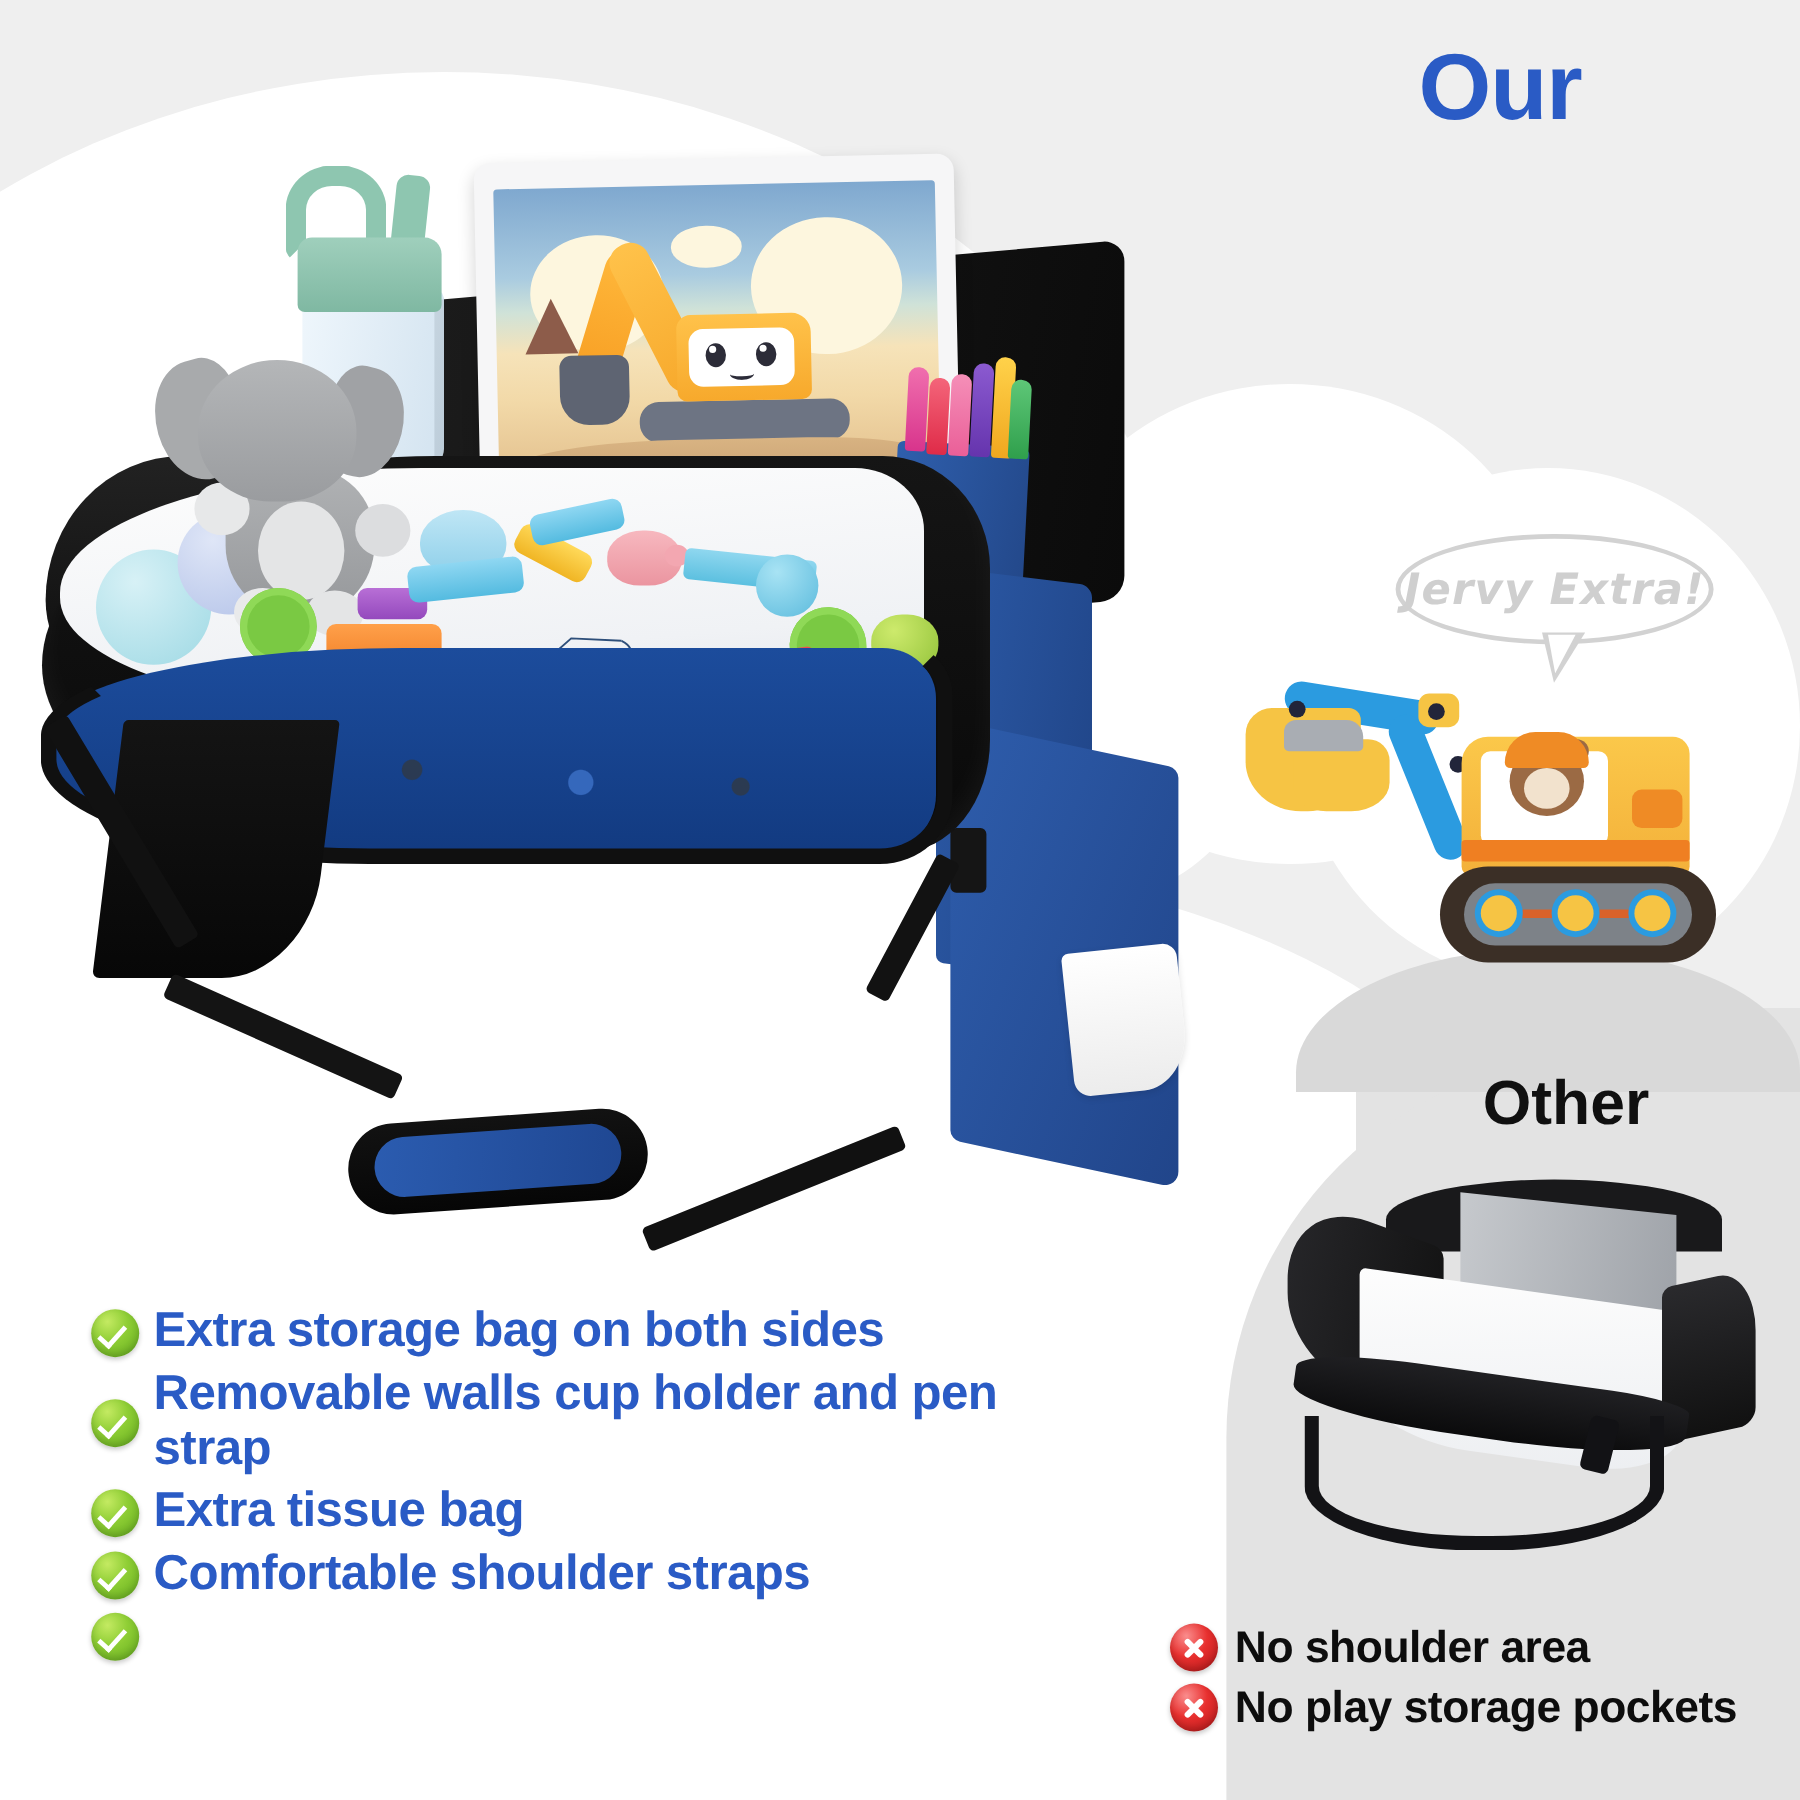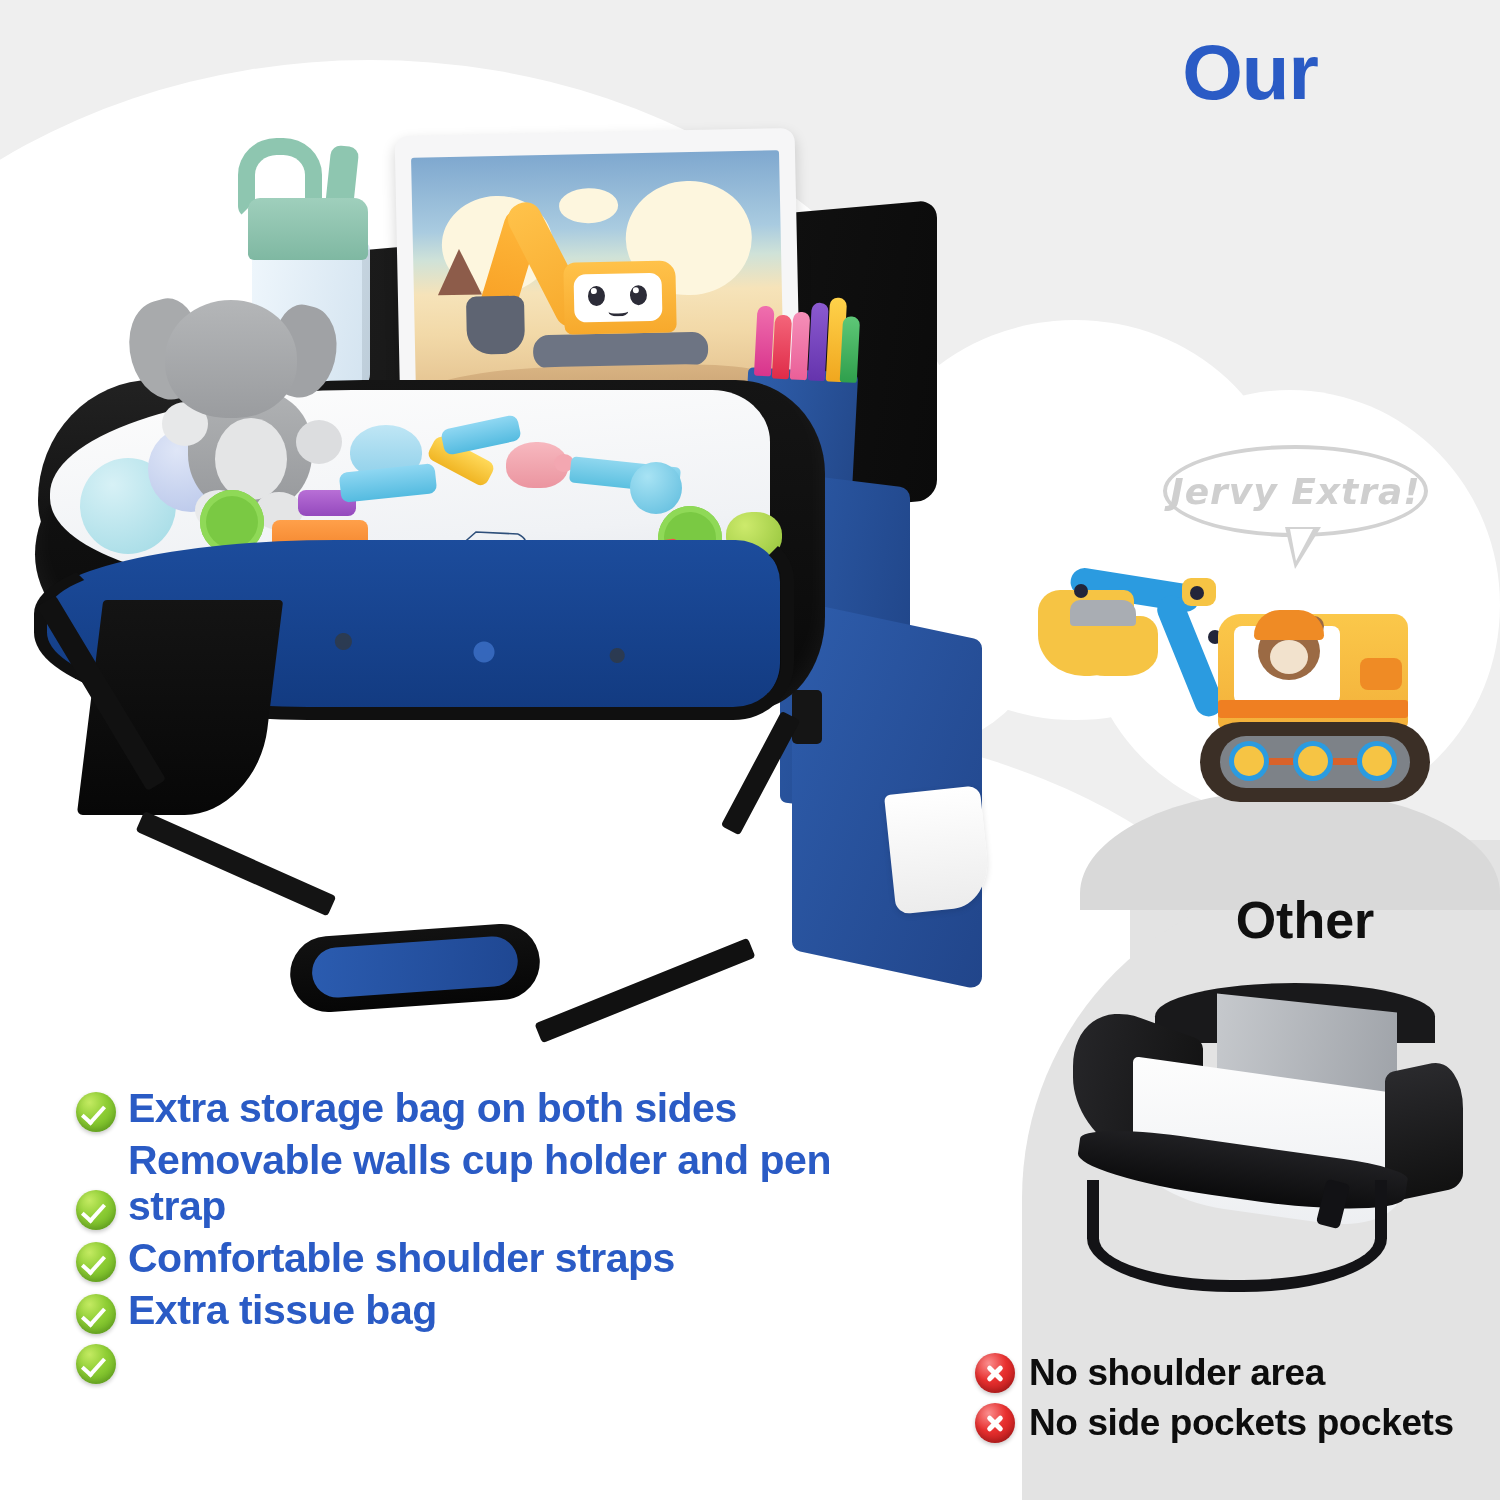--- a/index.html
+++ b/index.html
@@ -187,21 +187,21 @@
   .pipe{position:absolute;border-radius:8px;}
   .pig{position:absolute;width:62px;height:46px;background:linear-gradient(#f7b8bf,#eb95a0);border-radius:48% 48% 44% 44%;}
   .pig::after{content:'';position:absolute;right:-6px;top:12px;width:20px;height:18px;background:#f3a7b1;border-radius:50%;}
   .harmonica{position:absolute;left:560px;top:412px;width:110px;height:26px;background:linear-gradient(#8fd7ef,#5cc0e0);border-radius:5px;transform:rotate(6deg);}
   .duck{position:absolute;left:340px;top:375px;width:72px;height:54px;background:linear-gradient(#bfe6f5,#8fd0ea);border-radius:50% 50% 46% 46%;}
   .marker{position:absolute;height:14px;border-radius:7px;}
   .drawing{position:absolute;left:400px;top:470px;width:180px;height:90px;}
 
   
   #benefits { position:absolute; left:76px; top:1086px; width:830px; }
-  .brow { display:flex; align-items:flex-end; margin-bottom:6px; }
+  .brow { display:flex; align-items:center; margin-bottom:6px; }
   .ck {
     flex:0 0 auto; width:40px; height:40px; margin-right:12px; margin-top:4px;
     border-radius:50%;
     background:radial-gradient(circle at 34% 26%, #c4ea62 0%, #8fce35 42%, #63ac1e 100%);
     box-shadow:0 2px 4px rgba(0,0,0,.22), inset 0 -3px 6px rgba(0,0,0,.16);
     position:relative;
   }
   .ck::after{
     content:''; position:absolute; left:11px; top:9px;
     width:9px; height:19px; border:4px solid #fff; border-top:none; border-left:none;
@@ -418,25 +418,25 @@
   <div class="brow">
     <span class="ck"></span>
     <span class="btext">Extra storage bag on both sides</span>
   </div>
   <div class="brow">
     <span class="ck"></span>
     <span class="btext">Removable walls cup holder and pen strap</span>
   </div>
   <div class="brow">
     <span class="ck"></span>
-    <span class="btext">Comfortable shoulder straps</span>
+    <span class="btext">Extra tissue bag</span>
   </div>
   <div class="brow">
     <span class="ck"></span>
-    <span class="btext">Extra tissue bag</span>
+    <span class="btext">Comfortable shoulder straps</span>
   </div>
   <div class="brow">
     <span class="ck"></span>
   </div>
 </div>
 
 <div id="bubble">
   <div id="bubble-text">Jervy Extra!</div>
 </div>
 <div id="bubble-tail"></div>
@@ -481,15 +481,15 @@
   <div class="o-buckle"></div>
 </div>
 
 <div id="other-cons">
   <div class="crow">
     <span class="cx"></span>
     <span class="ctext">No shoulder area</span>
   </div>
   <div class="crow">
     <span class="cx"></span>
-    <span class="ctext">No side pockets pockets</span>
+    <span class="ctext">No play storage pockets</span>
   </div>
 </div>
 
 </body></html>

